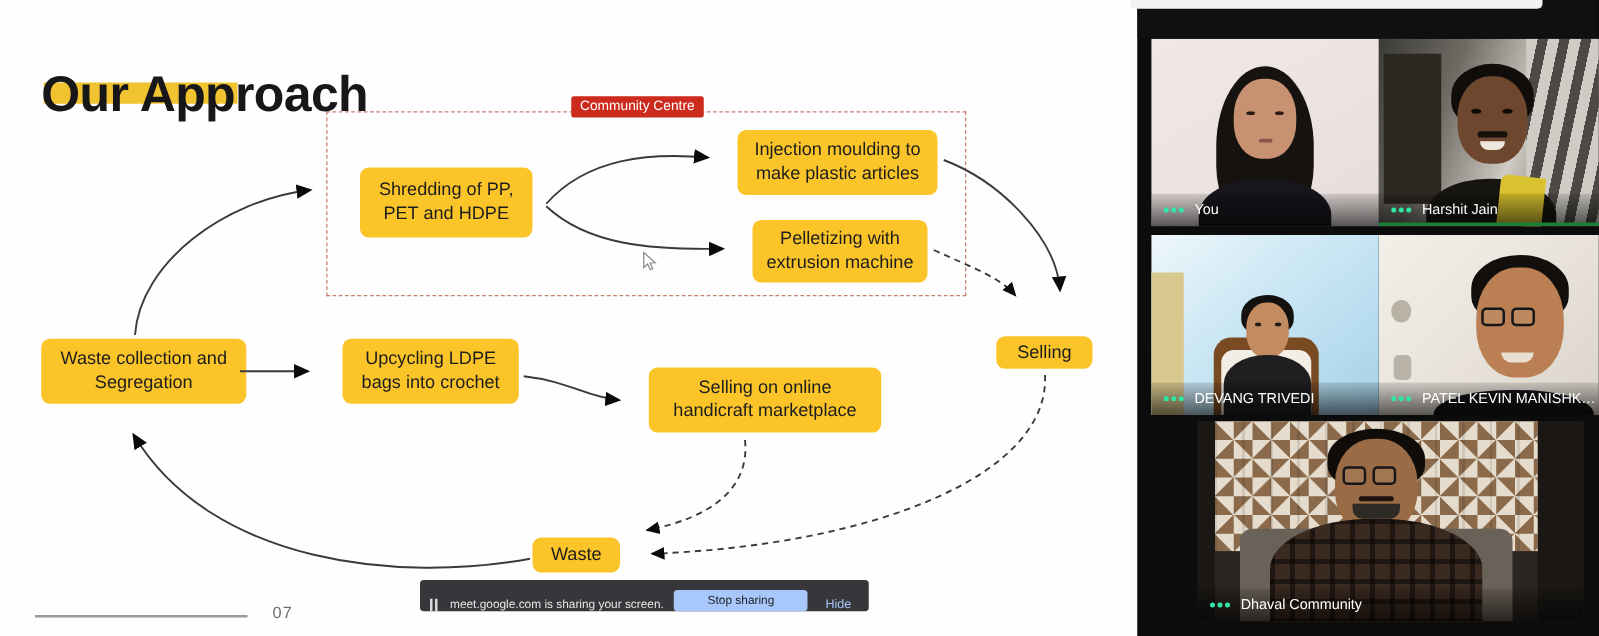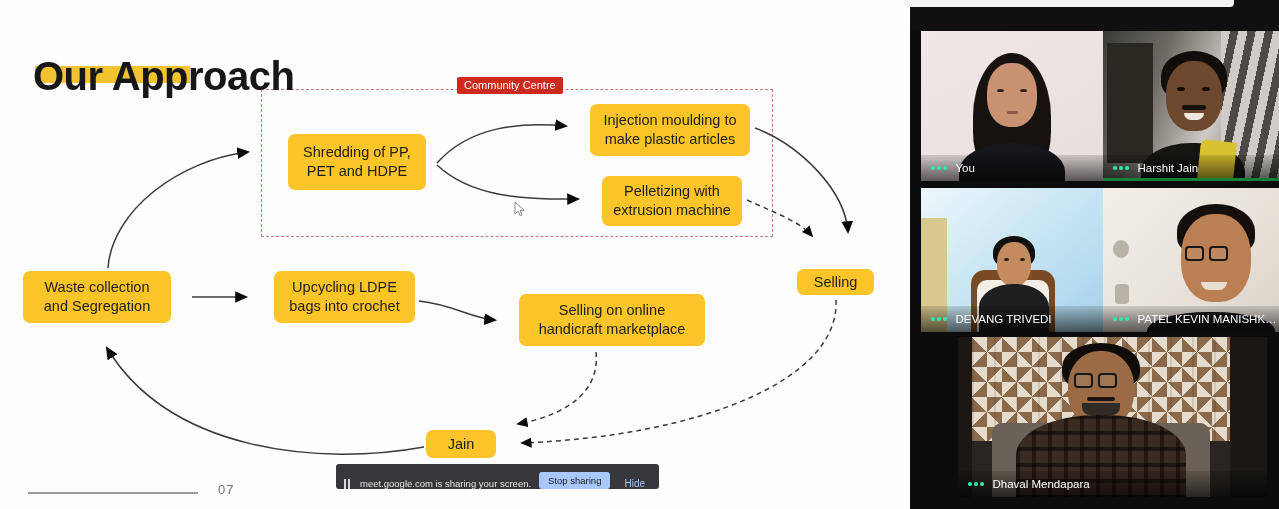--- a/index.html
+++ b/index.html
@@ -37,21 +37,21 @@
   .node{
     position:absolute;background:#fbc52a;border-radius:7px;
     color:#1d1d1d;font-size:14.5px;line-height:1.28;
     display:flex;align-items:center;justify-content:center;
     text-align:center;padding:6px 10px;box-sizing:border-box;
   }
 
   .n-shred   {left:288px;top:134px;width:138px;height:56px;}
   .n-inject  {left:590px;top:104px;width:160px;height:52px;}
   .n-pellet  {left:602px;top:176px;width:140px;height:50px;}
-  .n-waste-c {left:23px;top:271px;width:148px;height:52px;}
+  .n-waste-c {left:33px;top:271px;width:164px;height:52px;}
   .n-upcycle {left:274px;top:271px;width:141px;height:52px;}
   .n-selling {left:519px;top:294px;width:186px;height:52px;}
   .n-market  {left:797px;top:269px;width:77px;height:26px;font-size:14.5px;}
   .n-waste   {left:426px;top:430px;width:70px;height:28px;font-size:14.5px;}
 
   .flow-svg{position:absolute;left:0;top:0;width:910px;height:509px;pointer-events:none;z-index:1;}
 
   
   .cursor{position:absolute;left:514px;top:201px;z-index:6;}
 
@@ -59,21 +59,21 @@
   .share-bar{
     position:absolute;left:336px;top:464px;height:25px;
     background:#37373b;border-radius:3px;display:flex;align-items:flex-end;
     padding:0 8px 0 8px;gap:8px;z-index:7;
   }
   .share-pause{display:flex;gap:2px;margin-right:2px;}
   .share-pause i{display:block;width:2px;height:10px;background:#d8d8d8;}
   .share-text{color:#e6e6e6;font-size:9.5px;white-space:nowrap;}
   .share-stop{
     background:#a8c7fa;color:#1b1b1f;font-size:9.5px;
-    padding:3px 9px;border-radius:3px;white-space:nowrap;
+    padding:3px 27px;border-radius:3px;white-space:nowrap;
   }
   .share-hide{color:#a8c7fa;font-size:10px;padding:0 6px;white-space:nowrap;}
 
   
   .meet{position:absolute;left:910px;top:0;width:369px;height:509px;background:#0c0c0c;}
   .meet-topbar{position:absolute;left:0;top:0;width:369px;height:30px;background:#101010;}
   .meet-topbar .pill{position:absolute;left:-6px;top:0px;width:330px;height:7px;background:#f2f2f2;border-radius:0 0 4px 4px;}
 
   .tile{position:absolute;overflow:hidden;background:#1b1b1b;padding-left:24px;}
   .tile .vid{position:absolute;inset:0;}
@@ -151,21 +151,21 @@
     <div class="cc-region"></div>
     <div class="cc-label">Community Centre</div>
 
     <div class="node n-shred">Shredding of PP, PET and HDPE</div>
     <div class="node n-inject">Injection moulding to make plastic articles</div>
     <div class="node n-pellet">Pelletizing with extrusion machine</div>
     <div class="node n-waste-c">Waste collection and Segregation</div>
     <div class="node n-upcycle">Upcycling LDPE bags into crochet</div>
     <div class="node n-selling">Selling on online handicraft marketplace</div>
     <div class="node n-market">Selling</div>
-    <div class="node n-waste">Jain</div>
+    <div class="node n-waste">Waste</div>
 
     <svg class="cursor" width="12" height="17" viewBox="0 0 12 17">
       <path d="M1,1 L1,13 L4.1,10.2 L6.2,14.8 L8.1,13.9 L6.1,9.4 L10.2,9.2 z" fill="#ffffff" stroke="#8a8a8a" stroke-width="1"></path>
     </svg>
 
     <div class="page-rule"></div>
     <div class="page-num">07</div>
   </div>
 
   <div class="share-bar">
@@ -303,17 +303,17 @@
             </div>
           <div style="position:absolute;left:129px;top:60px;width:28px;height:4px;border-radius:3px;background:#1d1410;"></div>
         </div>
       </div>
       <div class="tile-name">
         <span class="mic">
             <i></i>
             <i></i>
             <i></i>
           </span>
-        <span class="tile-label">Dhaval Mendapara</span>
+        <span class="tile-label">Dhaval Community</span>
       </div>
     </div>
   </div>
 </div>
 
 </body></html>

